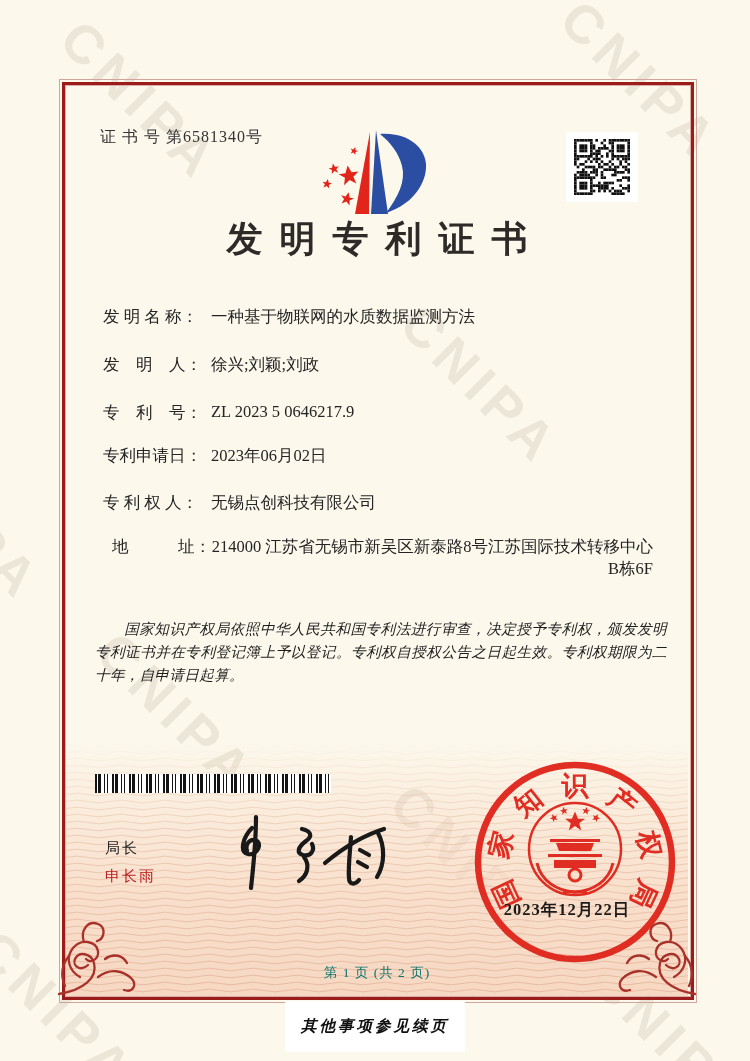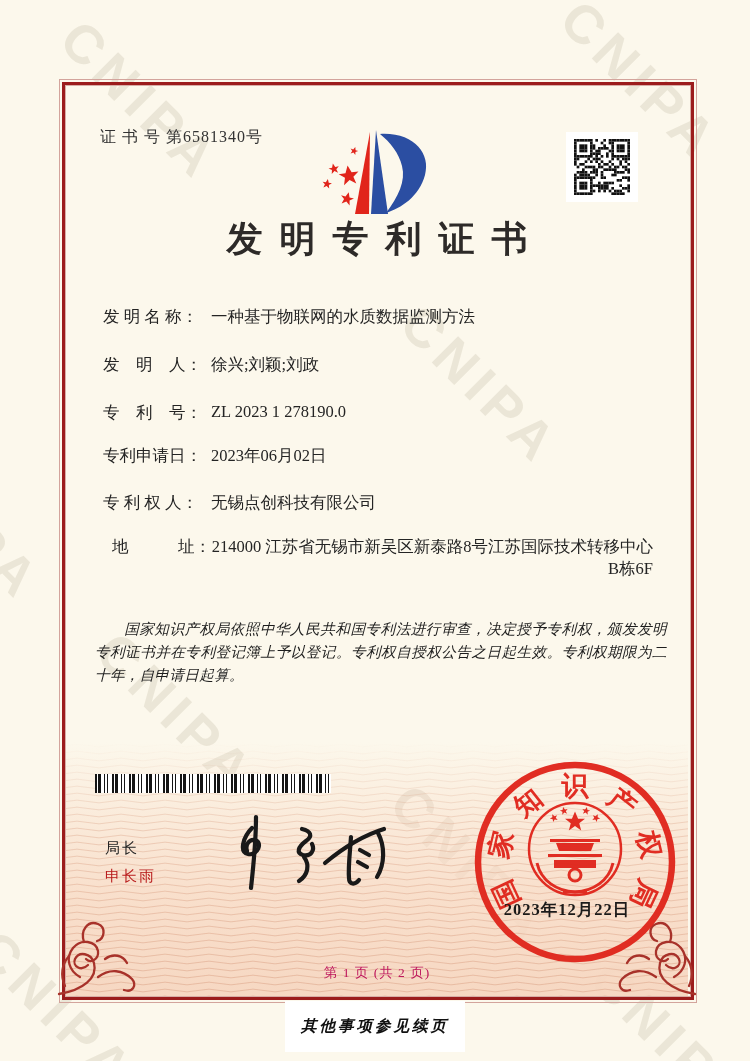--- a/index.html
+++ b/index.html
@@ -68,21 +68,21 @@
     background:repeating-linear-gradient(90deg,
       #141414 0 2px,#fff 2px 3px,#141414 3px 6px,#fff 6px 9px,
       #141414 9px 10px,#fff 10px 12px,#141414 12px 13px,#fff 13px 17px);
   }
   .sig-title{position:absolute;z-index:5;left:105px;top:839px;font-family:"Liberation Sans","DejaVu Sans",sans-serif;font-size:15px;letter-spacing:2px;color:#222;}
   .sig-name{position:absolute;z-index:5;left:105px;top:867px;font-family:Liberation Mono, monospace;font-size:15px;letter-spacing:2px;color:#b91c1c;}
   .signature{position:absolute;z-index:6;left:222px;top:800px;}
   .seal{position:absolute;z-index:7;left:470px;top:757px;opacity:0.96;}
   .seal text.arc{font-size:27px;font-weight:bold;font-family:"Liberation Serif","DejaVu Serif",serif;}
   .seal .seal-date{font-size:16.5px;font-weight:bold;letter-spacing:1px;fill:#131313;font-family:"Liberation Serif","DejaVu Serif",serif;}
-  .page-info{position:absolute;z-index:5;left:62px;top:964px;width:630px;text-align:center;font-size:13.5px;letter-spacing:1px;color:#be185d;}
+  .page-info{position:absolute;z-index:5;left:62px;top:964px;width:630px;text-align:center;font-size:13.5px;letter-spacing:1px;color:#0f766e;}
   .note-box{
     position:absolute;z-index:5;left:50%;top:1001px;transform:translateX(-50%);
     background:#ffffff;padding:15px 16px;white-space:nowrap;
     font-size:15.5px;font-weight:bold;font-style:italic;letter-spacing:3px;color:#111;
   }
 </style>
 </head>
 <body>
 
 <div class="wm wm1">CNIPA</div>
@@ -395,21 +395,21 @@
         <rect x="18" y="20" width="1" height="1"></rect>
       </g>
     </svg>
 </div>
 
 <div class="title">发明专利证书</div>
 
 <div class="fields">
   <div class="field r0"><span class="flabel">发 明 名 称：</span><span class="fvalue">一种基于物联网的水质数据监测方法</span></div>
   <div class="field r1"><span class="flabel">发　明　人：</span><span class="fvalue">徐兴;刘颖;刘政</span></div>
-  <div class="field r2"><span class="flabel">专　利　号：</span><span class="fvalue">ZL 2023 1 278190.0</span></div>
+  <div class="field r2"><span class="flabel">专　利　号：</span><span class="fvalue">ZL 2023 5 0646217.9</span></div>
   <div class="field r3"><span class="flabel">专利申请日：</span><span class="fvalue">2023年06月02日</span></div>
   <div class="field r4"><span class="flabel">专 利 权 人：</span><span class="fvalue">无锡点创科技有限公司</span></div>
   <div class="field r5"><span class="flabel">地　　　址：</span><span class="fvalue">214000 江苏省无锡市新吴区新泰路8号江苏国际技术转移中心B栋6F</span></div>
   <div class="field r6">
   </div>
 </div>
 
 <div class="legal">
   <p>国家知识产权局依照中华人民共和国专利法进行审查，决定授予专利权，颁发发明专利证书并在专利登记簿上予以登记。专利权自授权公告之日起生效。专利权期限为二十年，自申请日起算。</p>
 </div>

